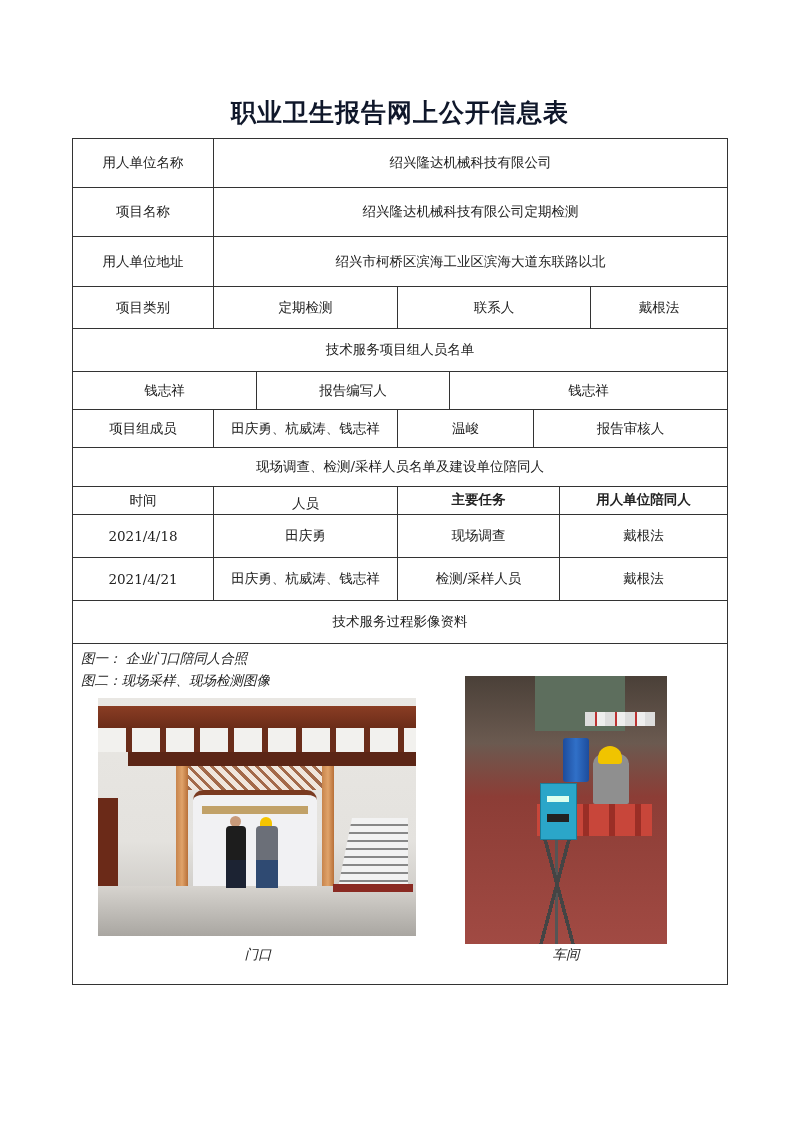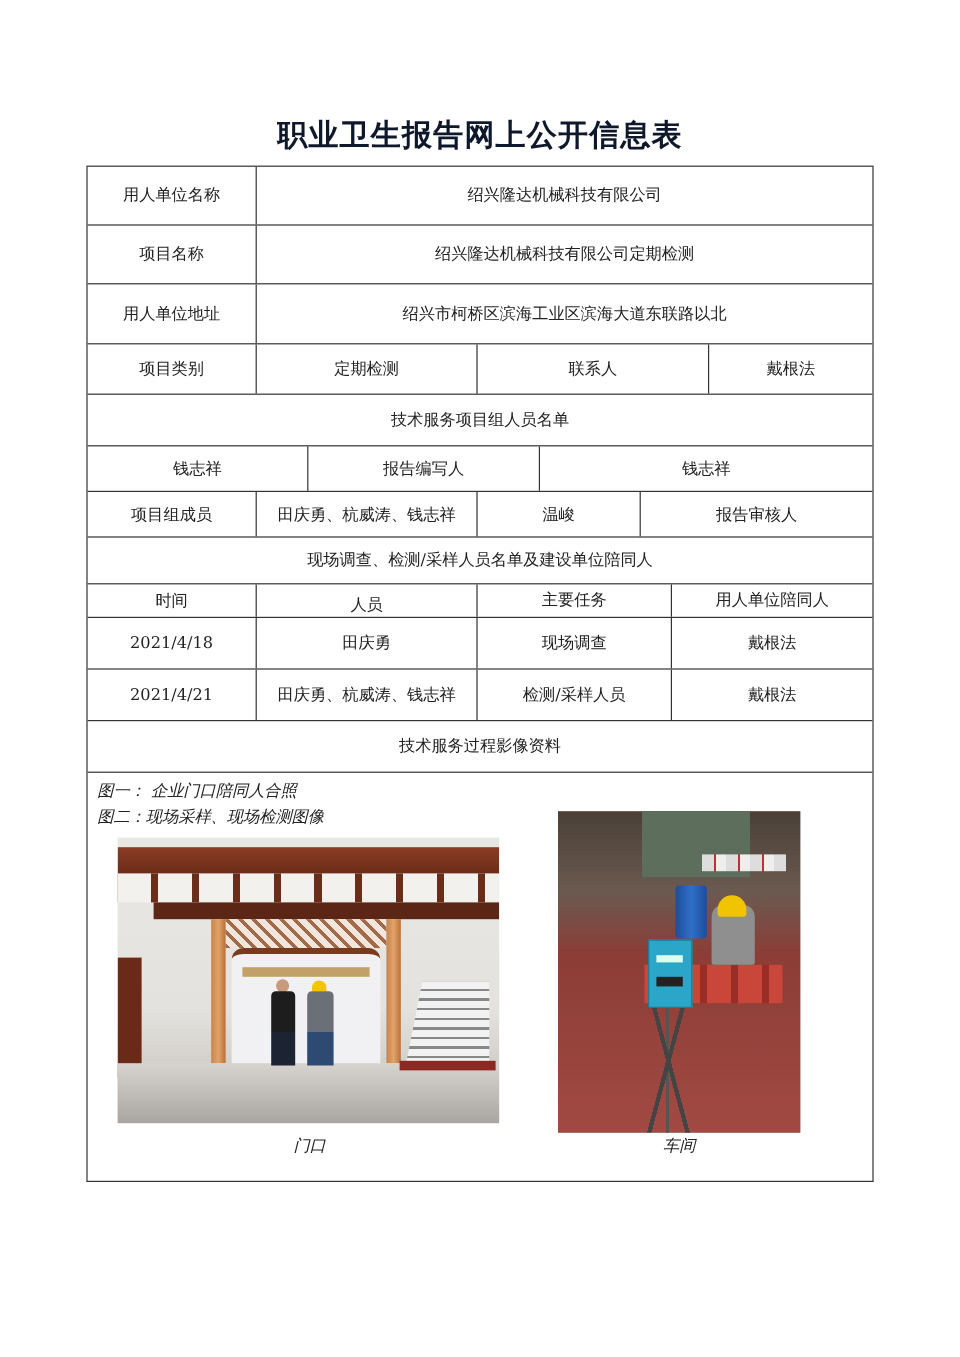--- a/index.html
+++ b/index.html
@@ -9,21 +9,21 @@
   .row { display: flex; border-bottom: 1.2px solid #333; box-sizing: border-box; }
   .row:last-child { border-bottom: none; }
   .cell { display: flex; align-items: center; justify-content: center; font-size: 13.5px; border-right: 1.2px solid #333; box-sizing: border-box; text-align: center; }
   .cell:last-child { border-right: none; }
   .c1 { width: 141px; }
   .c2 { width: 184px; }
   .c3 { width: 193px; }
   .c4 { flex: 1; }
   .c3b { width: 162px; }
   .full { flex: 1; text-align: right; }
-  .hdr-top { align-items: flex-start; padding-top: 4px; }
+  .hdr-top { align-items: flex-start; padding-top: 4px; font-weight: bold; }
   .media { position: relative; height: 340px; font-style: italic; }
   .caption-line { position: absolute; left: 8px; font-size: 13.5px; }
   .photo { position: absolute; overflow: hidden; }
   .photo-label { position: absolute; font-size: 13.5px; text-align: center; }
   
   .door { left: 25px; top: 54px; width: 318px; height: 238px; background: linear-gradient(180deg, #e9e7e3 0%, #e4e2de 60%, #bfbcb7 100%); }
   .door .beam { position: absolute; left: 0; top: 8px; width: 100%; height: 22px; background: linear-gradient(180deg,#8a3d24,#6b2c18); }
   .door .beam2 { position: absolute; left: 30px; top: 54px; width: 288px; height: 14px; background: #5c2616; }
   .door .ceil { position: absolute; left: 0; top: 30px; width: 100%; height: 24px; background: repeating-linear-gradient(90deg,#f2f1ee 0 28px,#6a2d1a 28px 34px); }
   .door .lattice { position: absolute; left: 90px; top: 68px; width: 134px; height: 24px; background: repeating-linear-gradient(45deg,#a36a4a 0 3px,#f0e6dc 3px 8px); }

